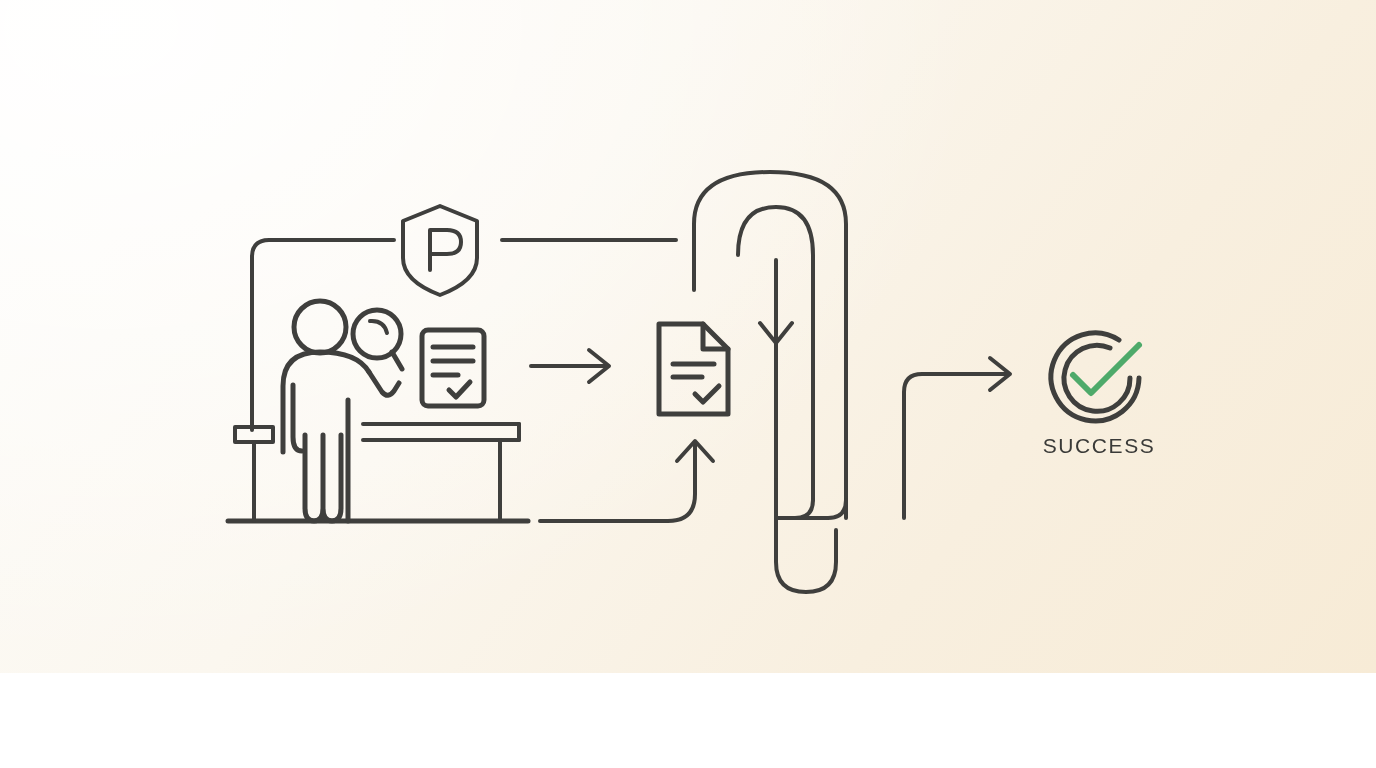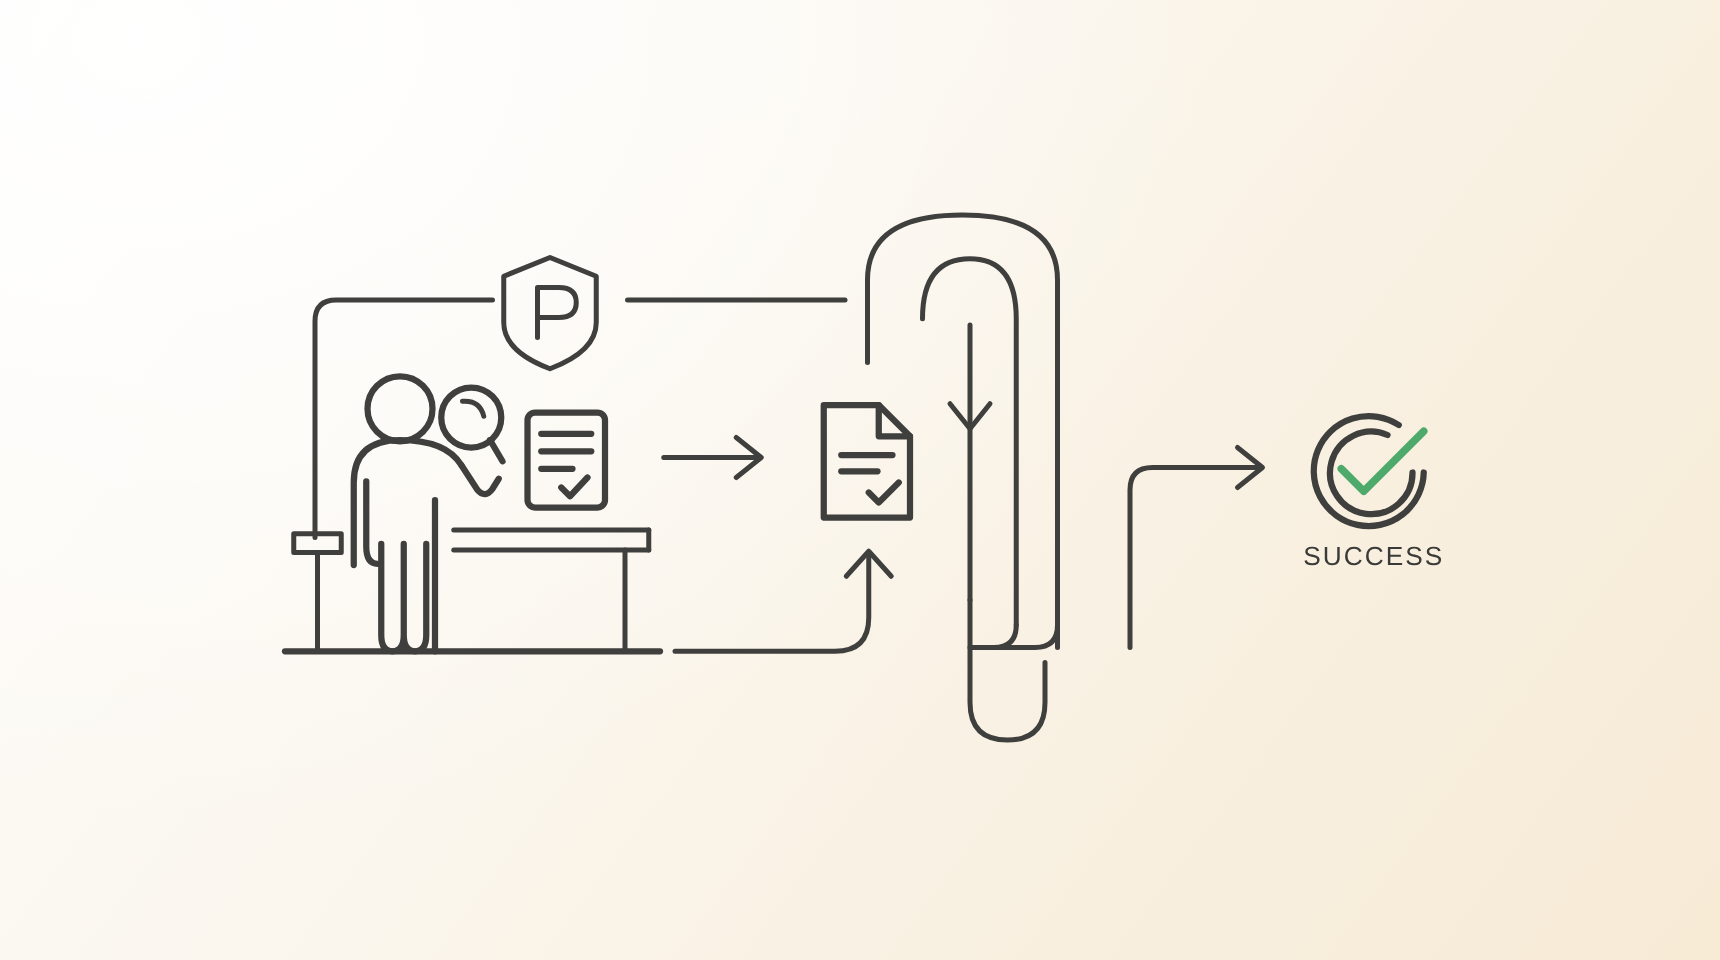--- a/index.html
+++ b/index.html
@@ -6,21 +6,21 @@
     margin: 0;
     padding: 0;
     width: 1376px;
     height: 768px;
     overflow: hidden;
     font-family: "Liberation Sans", sans-serif;
   }
   #canvas {
     position: relative;
     width: 1376px;
-    height: 768px;
+    height: 673px;
     background:
       radial-gradient(ellipse 1500px 1100px at 8% 4%, rgba(255,255,255,0.95) 0%, rgba(255,255,255,0.0) 58%),
       linear-gradient(127deg, #fdfcf9 0%, #fbf7ef 38%, #f8efdf 72%, #f7ebd6 100%);
   }
   #scene {
     position: absolute;
     inset: 0;
     width: 1376px;
     height: 768px;
   }

